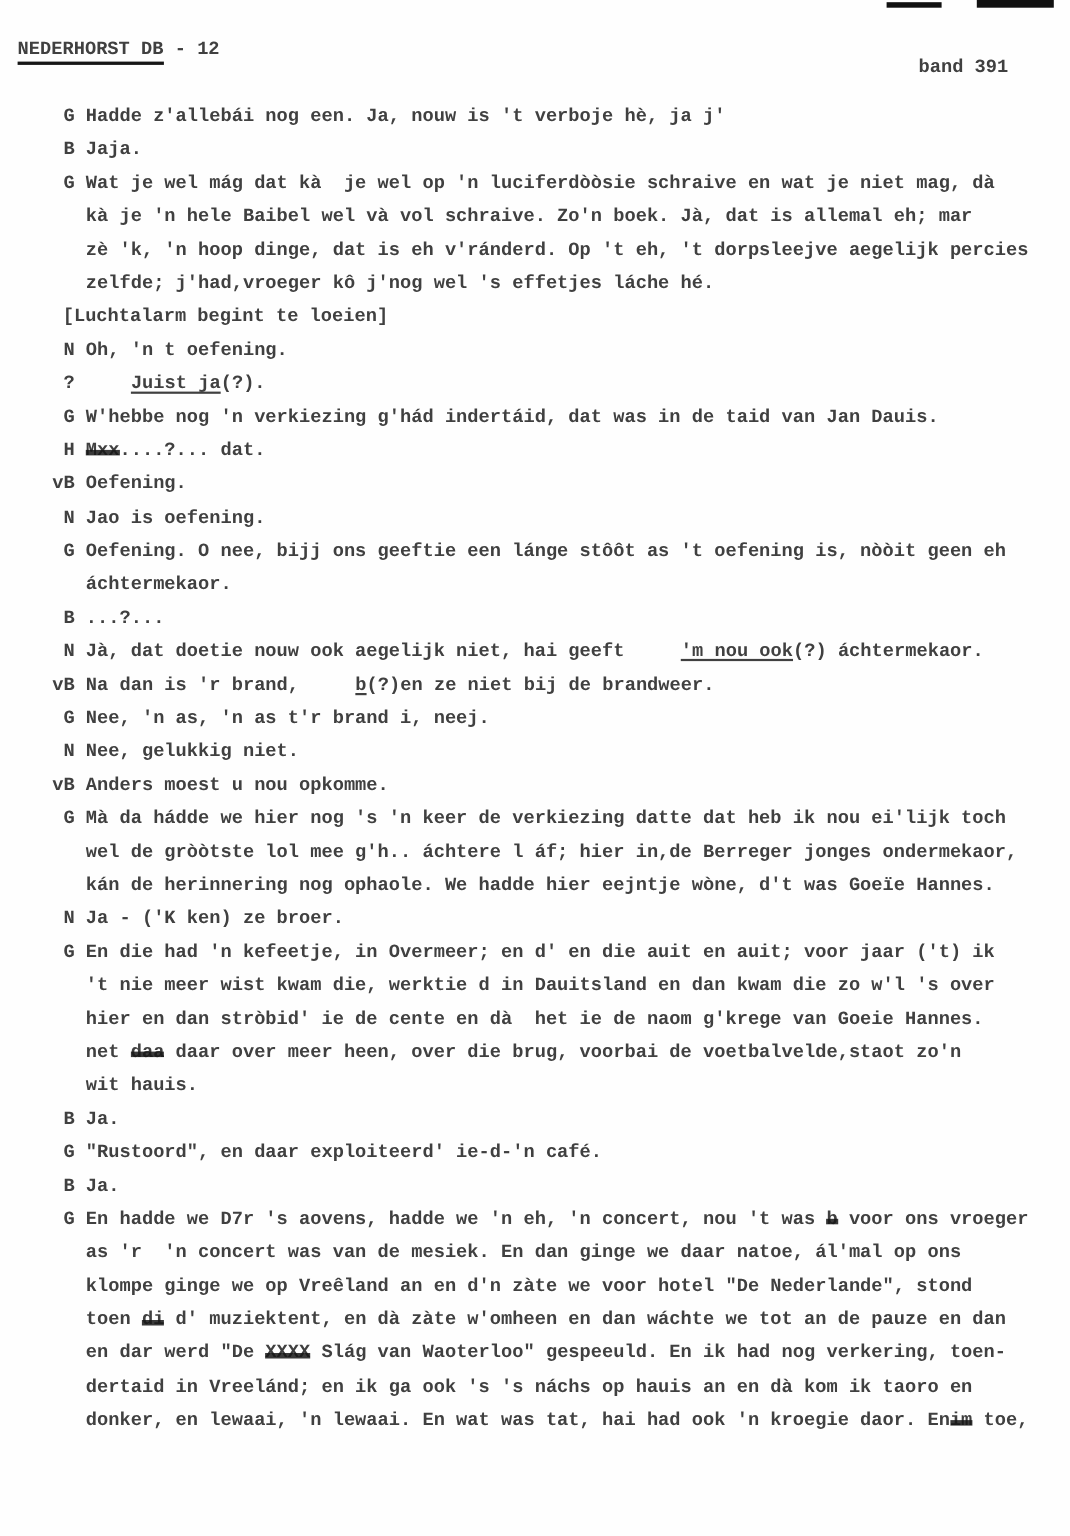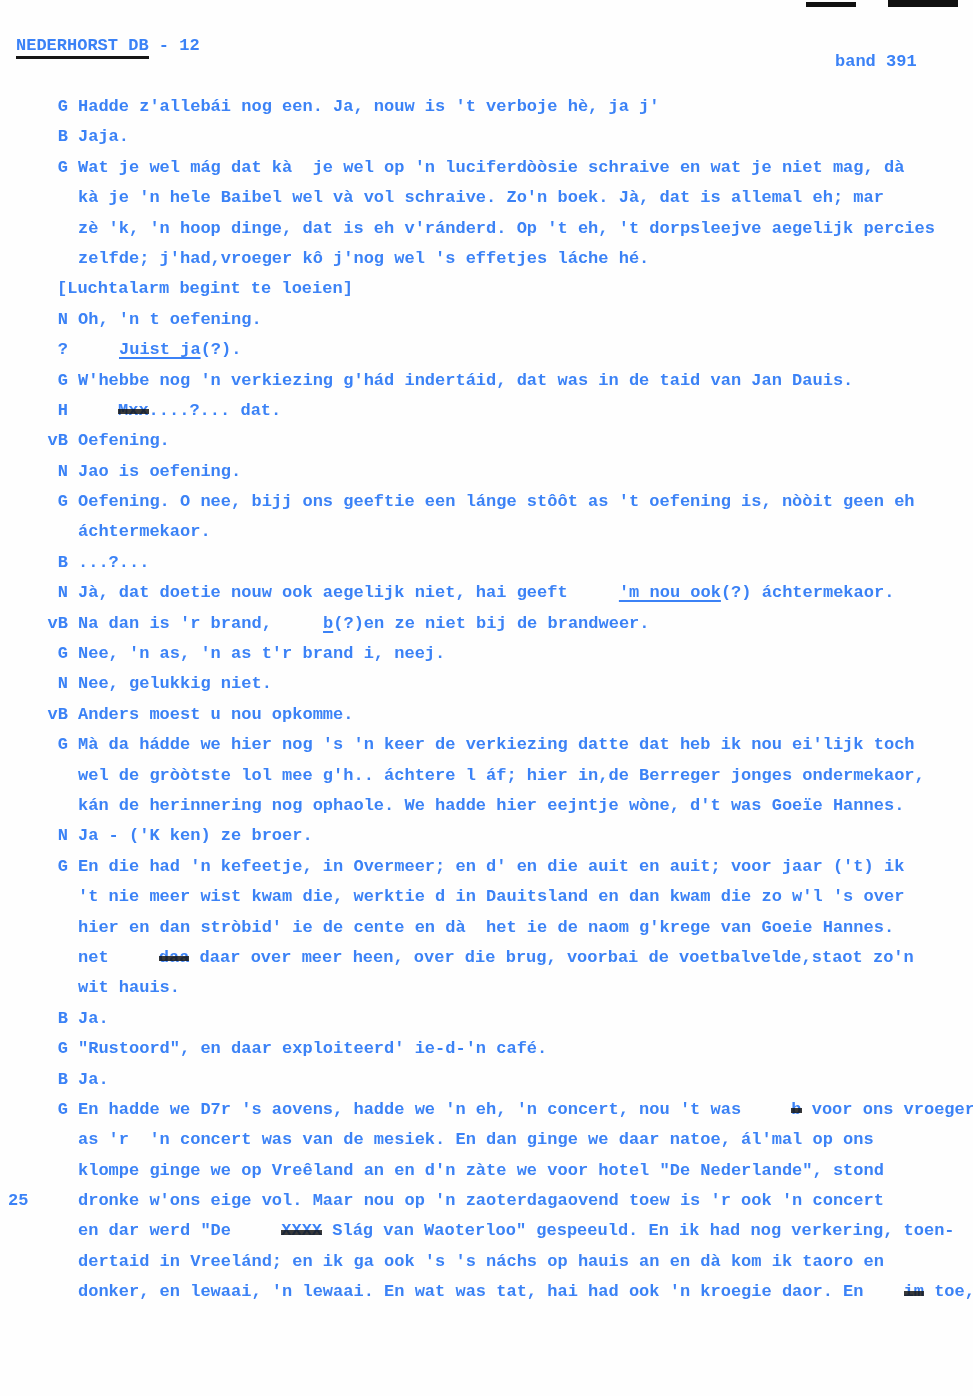--- a/index.html
+++ b/index.html
@@ -2,21 +2,21 @@
 <html><head>
 <meta charset="utf-8">
 <style>
   html,body{margin:0;padding:0;background:#e8e8e8;}
   .page{
     position:relative;
     width:973px;height:1396px;
     background:#fefefe;
     overflow:hidden;
     font-family:"Liberation Mono","DejaVu Sans Mono",monospace;
-    color:#3b82f6;
+    color:#404040;
     font-weight:bold;
   }
   .artifact{position:absolute;background:#111;}
   .artifact.a1{left:806px;top:2px;width:50px;height:5px;}
   .artifact.a2{left:888px;top:0px;width:70px;height:7px;}
   .header{position:absolute;top:36px;left:0;width:100%;font-size:17px;}
   .header .left{position:absolute;left:16px;top:0;white-space:pre;}
   .header .left .ul{border-bottom:3px solid #161616;padding-bottom:1px;}
   .header .right{position:absolute;left:835px;top:16px;white-space:pre;}
   .transcript{
@@ -25,21 +25,21 @@
   }
   .line{position:relative;padding-left:78px;white-space:pre;height:30.4px;}
   .line .label{
     position:absolute;left:0;top:0;width:68px;
     text-align:right;white-space:pre;
   }
   .line.flush .text{margin-left:-21px;}
   .line .margin-num{position:absolute;left:8px;top:0;}
   .text span{white-space:pre;}
   .text .u{text-decoration:underline;text-decoration-thickness:2px;text-underline-offset:3px;margin-left:41px;}
-  .text .s{position:relative;margin-left:40px;}
+  .text .s{position:relative;}
   .text .s::after{
     content:"";position:absolute;left:0;right:0;top:45%;
     height:5px;background:rgba(22,22,22,.85);
   }
 </style>
 </head>
 <body>
 
 <div class="page">
   <div class="artifact a1"></div>
@@ -80,18 +80,18 @@
       <div class="line"><span class="label"></span><span class="text"><span>'t nie meer wist kwam die, werktie d in Dauitsland en dan kwam die zo w'l 's over</span></span></div>
       <div class="line"><span class="label"></span><span class="text"><span>hier en dan stròbid' ie de cente en dà  het ie de naom g'krege van Goeie Hannes.</span></span></div>
       <div class="line"><span class="label"></span><span class="text"><span>net </span><span class="s">daa</span><span> daar over meer heen, over die brug, voorbai de voetbalvelde,staot zo'n</span></span></div>
       <div class="line"><span class="label"></span><span class="text"><span>wit hauis.</span></span></div>
       <div class="line"><span class="label">B</span><span class="text"><span>Ja.</span></span></div>
       <div class="line"><span class="label">G</span><span class="text"><span>"Rustoord", en daar exploiteerd' ie-d-'n café.</span></span></div>
       <div class="line"><span class="label">B</span><span class="text"><span>Ja.</span></span></div>
       <div class="line"><span class="label">G</span><span class="text"><span>En hadde we D7r 's aovens, hadde we 'n eh, 'n concert, nou 't was </span><span class="s">b</span><span> voor ons vroeger</span></span></div>
       <div class="line"><span class="label"></span><span class="text"><span>as 'r  'n concert was van de mesiek. En dan ginge we daar natoe, ál'mal op ons</span></span></div>
       <div class="line"><span class="label"></span><span class="text"><span>klompe ginge we op Vreêland an en d'n zàte we voor hotel "De Nederlande", stond</span></span></div>
-      <div class="line"><span class="margin-num">25</span><span class="label"></span><span class="text"><span>dronke w'ons eige vol. Maar nou op 'n zaoterdagaovend toew is 'r ook 'n concert</span></span></div>
+      <div class="line"><span class="label"></span><span class="text"><span>toen </span><span class="s">di</span><span> d' muziektent, en dà zàte w'omheen en dan wáchte we tot an de pauze en dan</span></span></div>
       <div class="line"><span class="label"></span><span class="text"><span>en dar werd "De </span><span class="s">XXXX</span><span> Slág van Waoterloo" gespeeuld. En ik had nog verkering, toen-</span></span></div>
       <div class="line"><span class="label"></span><span class="text"><span>dertaid in Vreelánd; en ik ga ook 's 's náchs op hauis an en dà kom ik taoro en</span></span></div>
       <div class="line"><span class="label"></span><span class="text"><span>donker, en lewaai, 'n lewaai. En wat was tat, hai had ook 'n kroegie daor. En</span><span class="s">im</span><span> toe,</span></span></div>
     </div>
 </div>
 
 </body></html>

